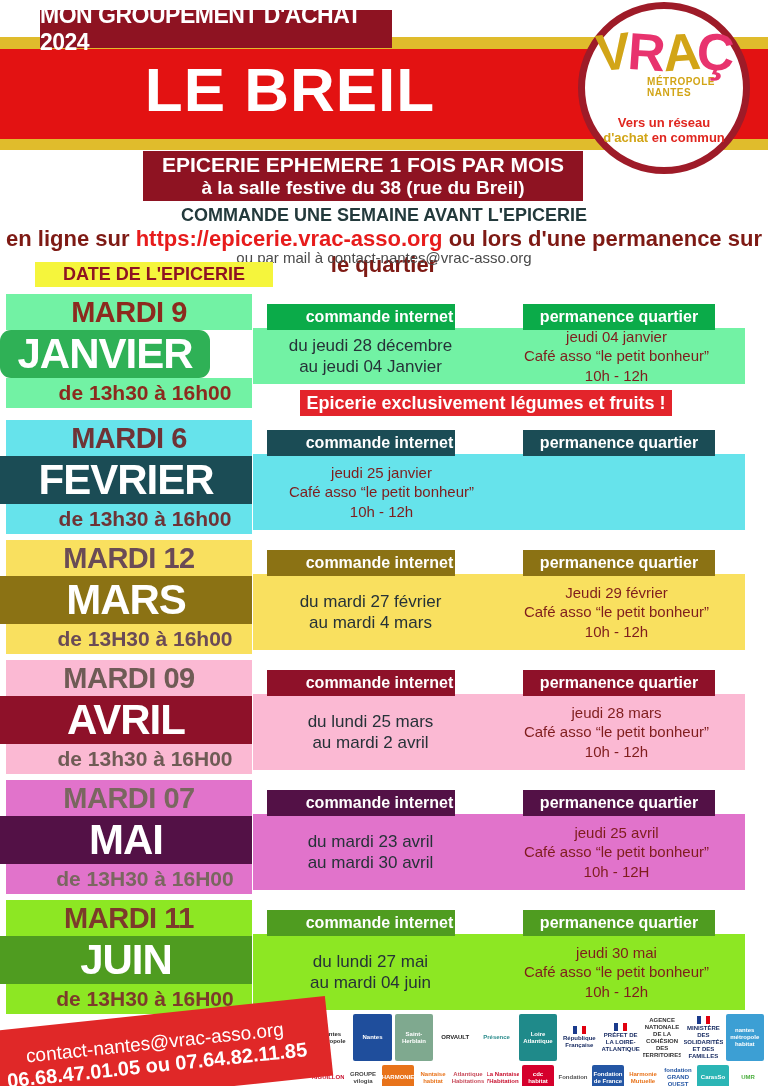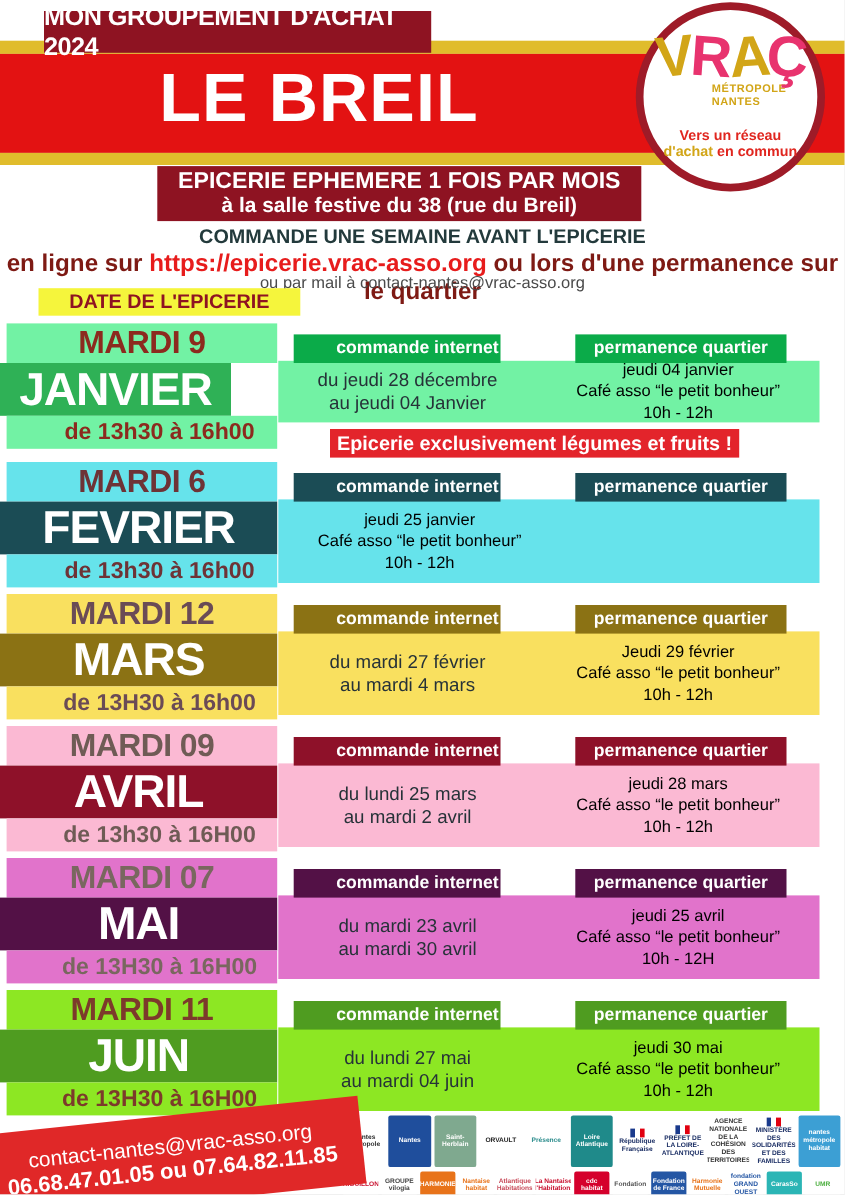--- a/index.html
+++ b/index.html
@@ -39,30 +39,30 @@
                  display:flex; align-items:center; justify-content:center;margin-left:29px; }
 
   
   .month { position:absolute; left:0; width:768px; height:126px; }
   .m-day  { position:absolute; left:6px; top:2px; width:246px; height:36px; background:var(--light);
             color:var(--day-text); font-size:29px; font-weight:bold; letter-spacing:-0.5px;
             display:flex; align-items:center; justify-content:center; }
   .m-name { position:absolute; left:0; top:38px; width:252px; height:48px; background:var(--dark);
             color:#fff; font-size:42px; font-weight:bold; letter-spacing:-1px;
             display:flex; align-items:center; justify-content:center; }
-  .month.jan .m-name { width:210px; }
+  .month.jan .m-name { width:210px;border-radius:11px; }
   .m-time { position:absolute; left:6px; top:86px; width:246px; height:30px; background:var(--light);
             color:var(--day-text); font-size:21px; font-weight:bold;
             display:flex; align-items:center; justify-content:center;padding-left:32px; }
   .band   { position:absolute; left:253px; top:36px; width:492px; height:76px; background:var(--light); display:flex; }
   .month.jan .band { height:56px; }
   .band-mid   { width:235px; display:flex; flex-direction:column; justify-content:center; text-align:center;
                 color:#263238; font-size:17px; line-height:1.25; }
   .band-right { width:257px; display:flex; flex-direction:column; justify-content:center; text-align:center;
-                color:#000000; font-size:15px; line-height:1.3; }
+                color:#7f1d1d; font-size:15px; line-height:1.3; }
   .chip { position:absolute; top:12px; height:26px; background:var(--label); color:#fff; font-size:16px;
           font-weight:bold; display:flex; align-items:center; justify-content:center; z-index:2; }
   .chip-mid   { left:267px; width:188px;padding-left:37px; }
   .chip-right { left:523px; width:192px; }
   .note { position:absolute; left:300px; top:98px; width:372px; height:26px; background:var(--note);
           color:#fff; font-weight:bold; font-size:18px; display:flex; align-items:center; justify-content:center; }
 
   
   .ribbon { position:absolute; left:-18px; top:1014px; width:348px; height:80px; background:#E02828;
             transform:rotate(-6deg); color:#fff; display:flex; flex-direction:column;

